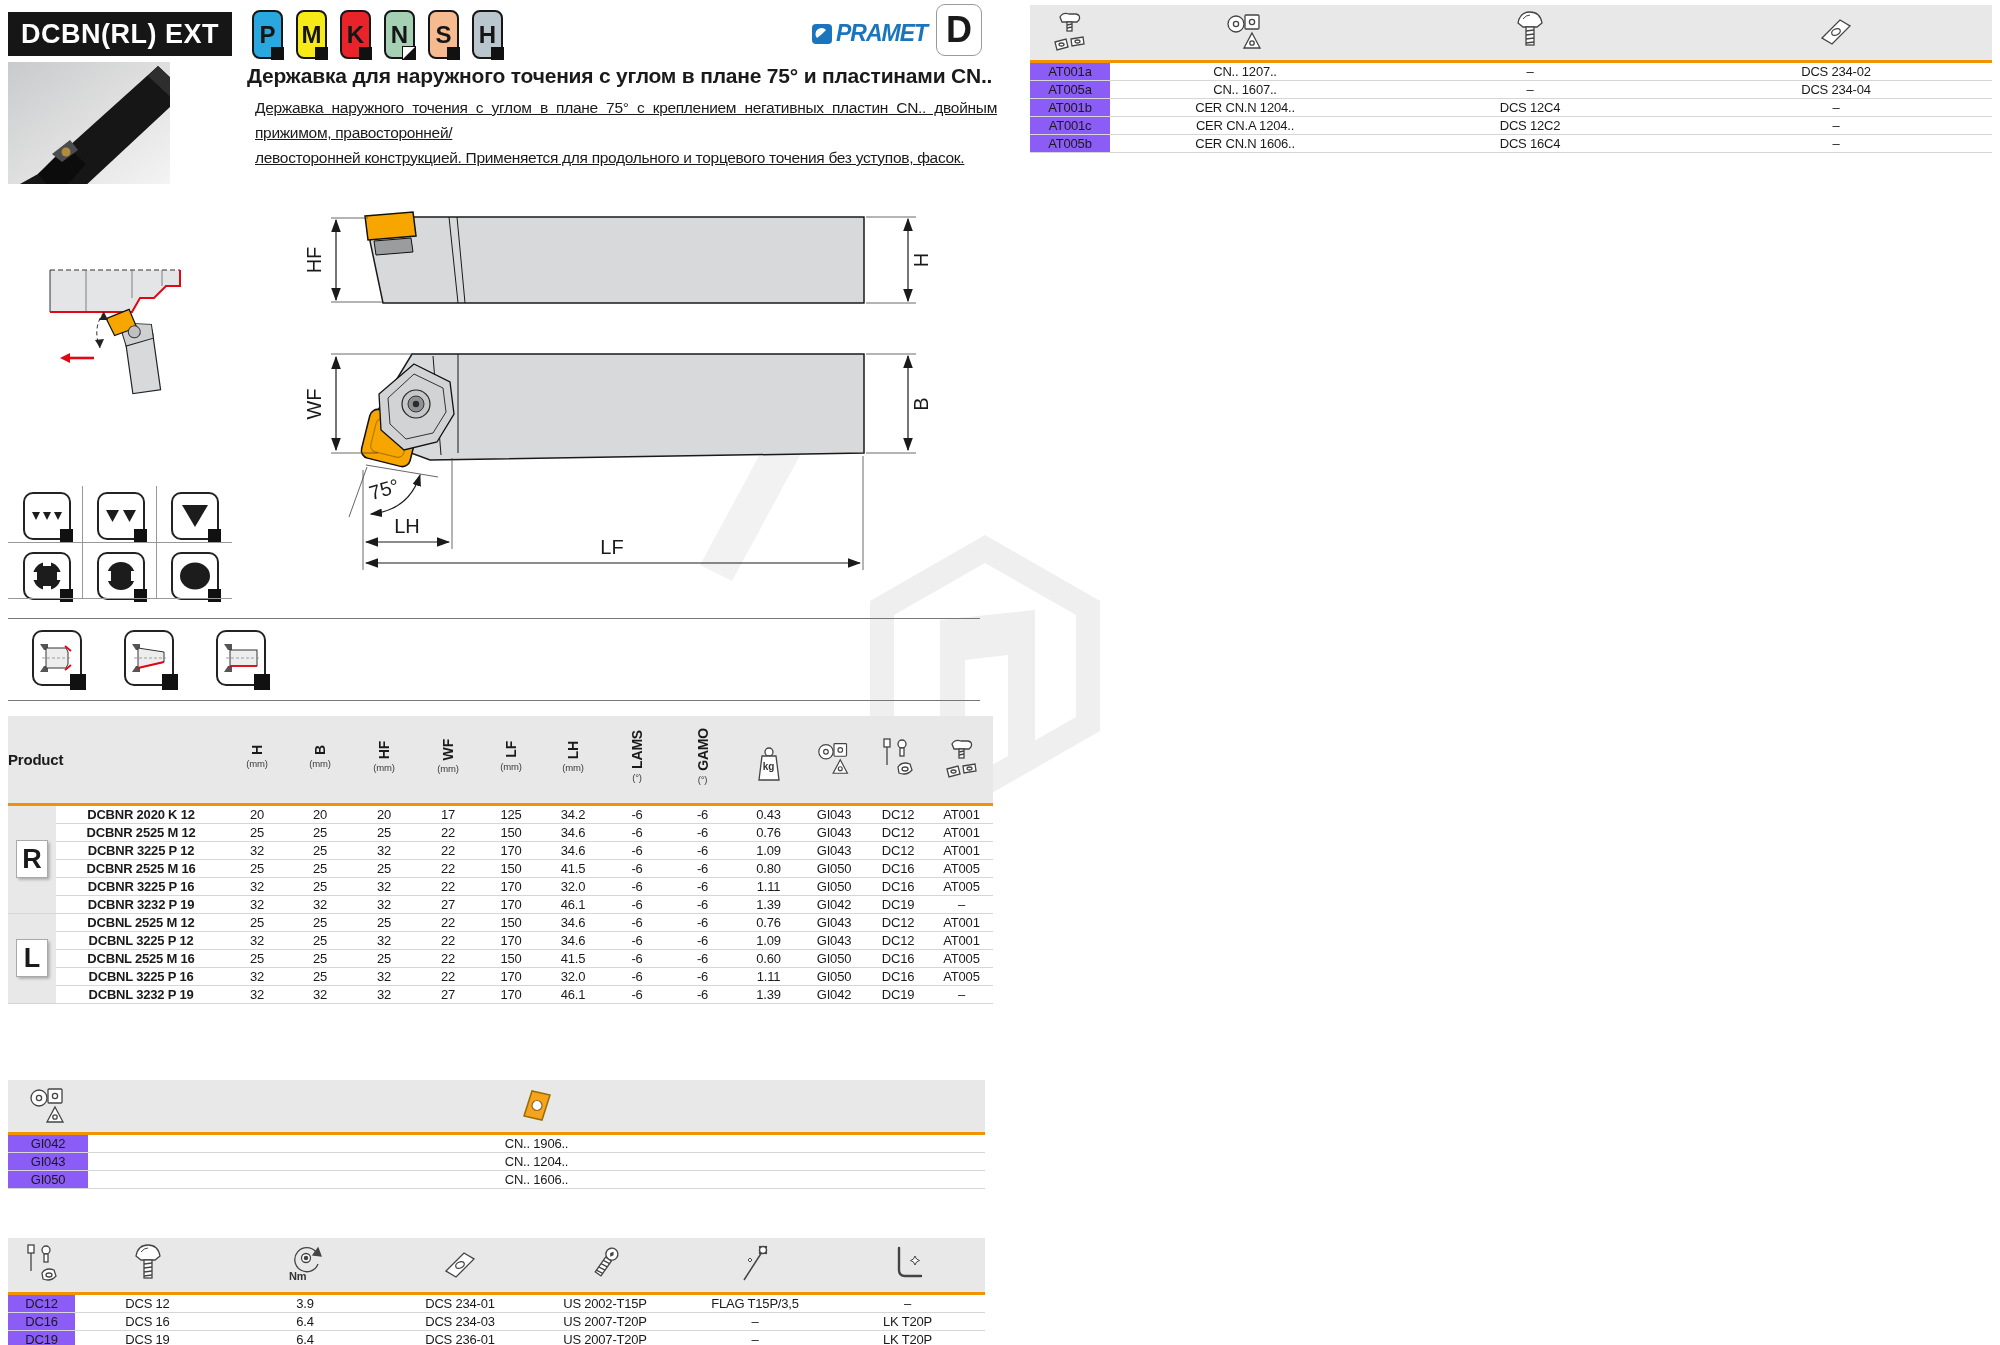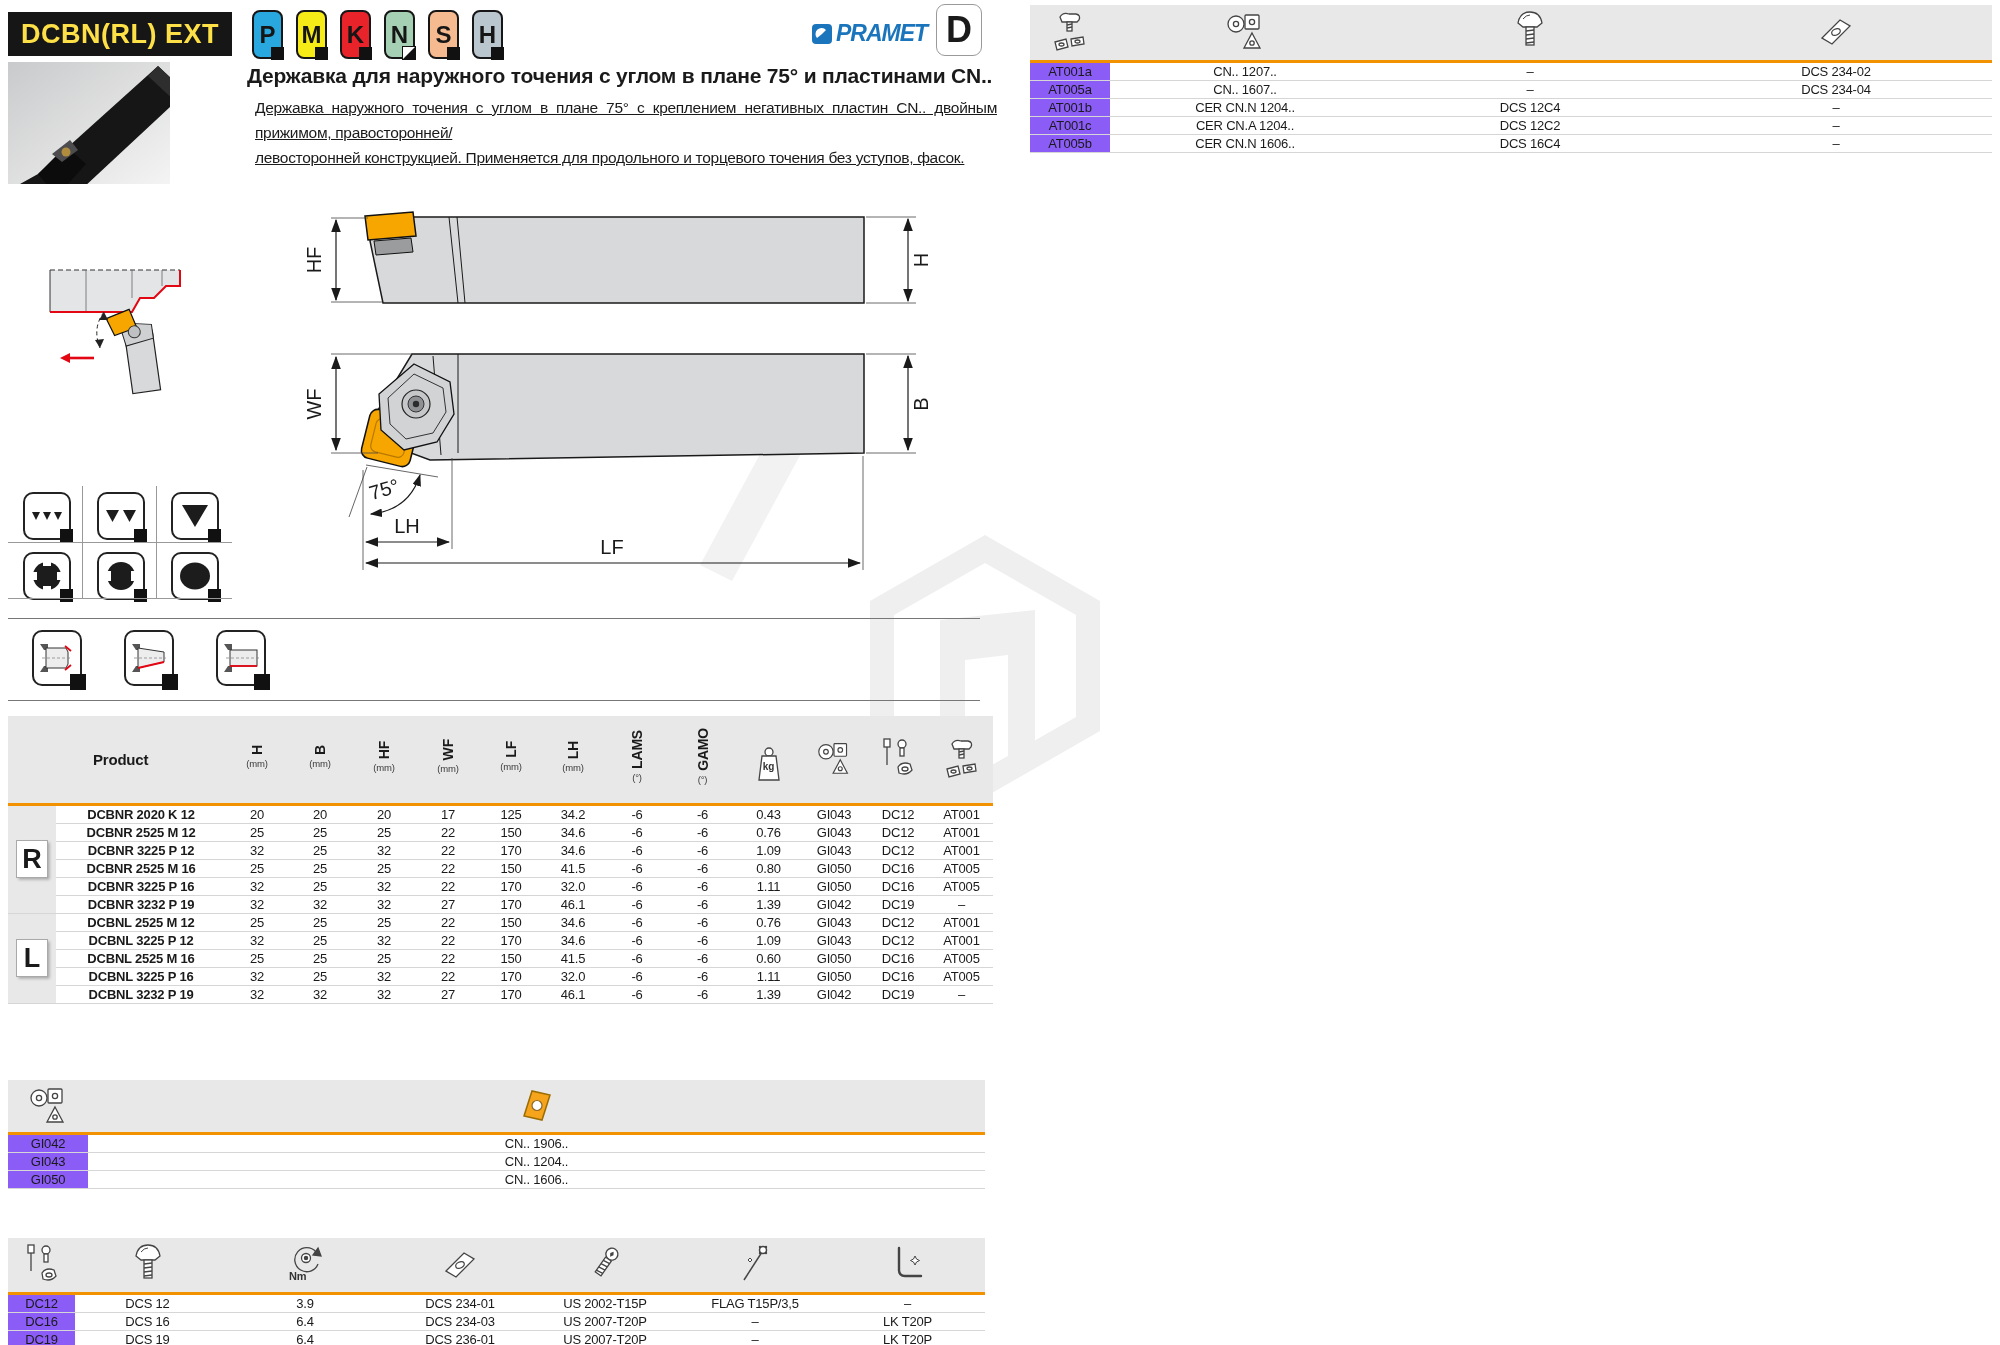--- a/index.html
+++ b/index.html
@@ -1,21 +1,21 @@
 <!DOCTYPE html>
 <html><head>
 <meta charset="utf-8">
 <style>
   html,body{margin:0;padding:0;background:#fff;}
   .page{position:relative;width:2000px;height:1345px;background:#fff;overflow:hidden;
         font-family:"Liberation Sans",sans-serif;color:#1a1a1a;}
   .abs{position:absolute;}
 
   
-  .title-box{left:8px;top:12px;width:224px;height:44px;background:#161616;color:#fde047;
+  .title-box{left:8px;top:12px;width:224px;height:44px;background:#161616;color:#ffffff;
              display:flex;align-items:center;justify-content:center;font-size:27px;font-weight:700;letter-spacing:.5px;}
   .badges{left:252px;top:10px;display:flex;gap:13px;}
   .badge{position:relative;width:27px;height:45px;border:2px solid #161616;border-radius:8px;
          display:flex;align-items:center;justify-content:center;font-size:24px;font-weight:700;color:#161616;}
   .badge .sq{position:absolute;right:-3px;bottom:-3px;width:13px;height:13px;background:#111;}
   .badge .sq.fold{background:linear-gradient(135deg,#fff 46%,#111 54%);border:1px solid #111;width:12px;height:12px;}
   .brand{left:812px;top:20px;display:flex;align-items:center;gap:4px;color:#1B75BC;font-weight:700;
          font-style:italic;font-size:23px;letter-spacing:-1px;}
   .brand-mark{width:20px;height:20px;}
   .d-badge{left:936px;top:4px;width:44px;height:50px;border:1.5px solid #9a9a9a;border-radius:9px;background:#fff;
@@ -43,21 +43,21 @@
                white-space:nowrap;overflow:hidden;}
   .thwrap{display:flex;flex-direction:column;align-items:center;justify-content:flex-end;height:100%;padding-bottom:5px;box-sizing:border-box;}
   .rot{writing-mode:vertical-rl;transform:rotate(180deg);font-size:14px;font-weight:700;}
   .unit{font-size:9.5px;font-weight:400;color:#3a3a3a;margin-top:3px;}
   td.col-id{background:#8b5cf6;}
   td.col-product{text-align:left;font-weight:700;padding-left:5px;}
   td.hand-cell{background:#E8E8E8;border-bottom:none;}
   .hand-box{display:inline-block;width:30px;height:36px;background:#fff;border:1px solid #A9A9A9;
             box-shadow:1.5px 1.5px 3px rgba(0,0,0,.3);font-size:27px;font-weight:700;line-height:36px;}
   .product-th{text-align:left;}
-  .product-th .pl{display:flex;align-items:center;height:100%;padding-left:52px;font-size:15px;margin-left:33px;}
+  .product-th .pl{display:flex;align-items:center;height:100%;font-size:15px;}
 
   svg text{font-family:"Liberation Sans",sans-serif;}
   .dimtxt{font-size:20px;fill:#1a1a1a;}
 </style>
 </head>
 <body>
 
 <div class="page">
 
   <svg class="abs" style="left:690px;top:410px;" width="430" height="400" viewBox="690 410 430 400">

